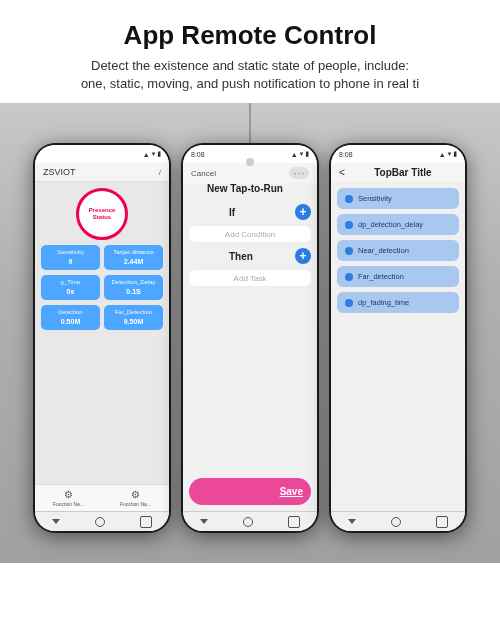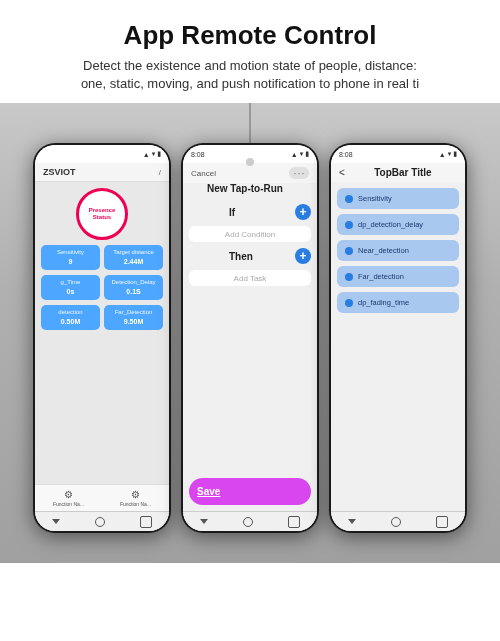--- a/index.html
+++ b/index.html
@@ -117,21 +117,21 @@
     .phone1-topbar {
       background: #f5f5f5;
       padding: 4px 8px;
       display: flex;
       justify-content: space-between;
       align-items: center;
       border-bottom: 1px solid #ddd;
     }
     .phone1-title {
       font-size: 9px;
-      font-weight: bold;
+      font-weight: normal;
       color: #333;
     }
     .phone1-edit {
       font-size: 8px;
       color: #666;
     }
     .phone1-content {
       flex: 1;
       padding: 6px;
       display: flex;
@@ -292,24 +292,24 @@
       background: #fff;
       border-radius: 6px;
       height: 16px;
       display: flex;
       align-items: center;
       justify-content: center;
       font-size: 8px;
       color: #aaa;
     }
     .save-btn {
-      background: #d946ef;
+      background: #ec4899;
       color: #fff;
       border-radius: 20px;
-      text-align: left;
+      text-align: right;
       padding: 8px;
       font-size: 10px;
       font-weight: bold;
       margin-top: auto;
       text-decoration: underline;
     }
 
     
     .phone3-screen {
       flex: 1;
@@ -361,21 +361,21 @@
       background: #2a7de1;
       flex-shrink: 0;
     }
   </style>
 </head>
 <body>
 
 <div class="header">
   <h1>App Remote Control</h1>
   <p>
-    <span>Detect the existence and motion state of people, distance:</span><br>
+    <span>Detect the existence and static state of people, include:</span><br>
     <span>one, static, moving, and push notification to phone in real ti</span>
   </p>
 </div>
 
 <div class="phone-section">
 
   <div class="phone">
     <div class="phone-inner">
 
       <div class="status-bar">

